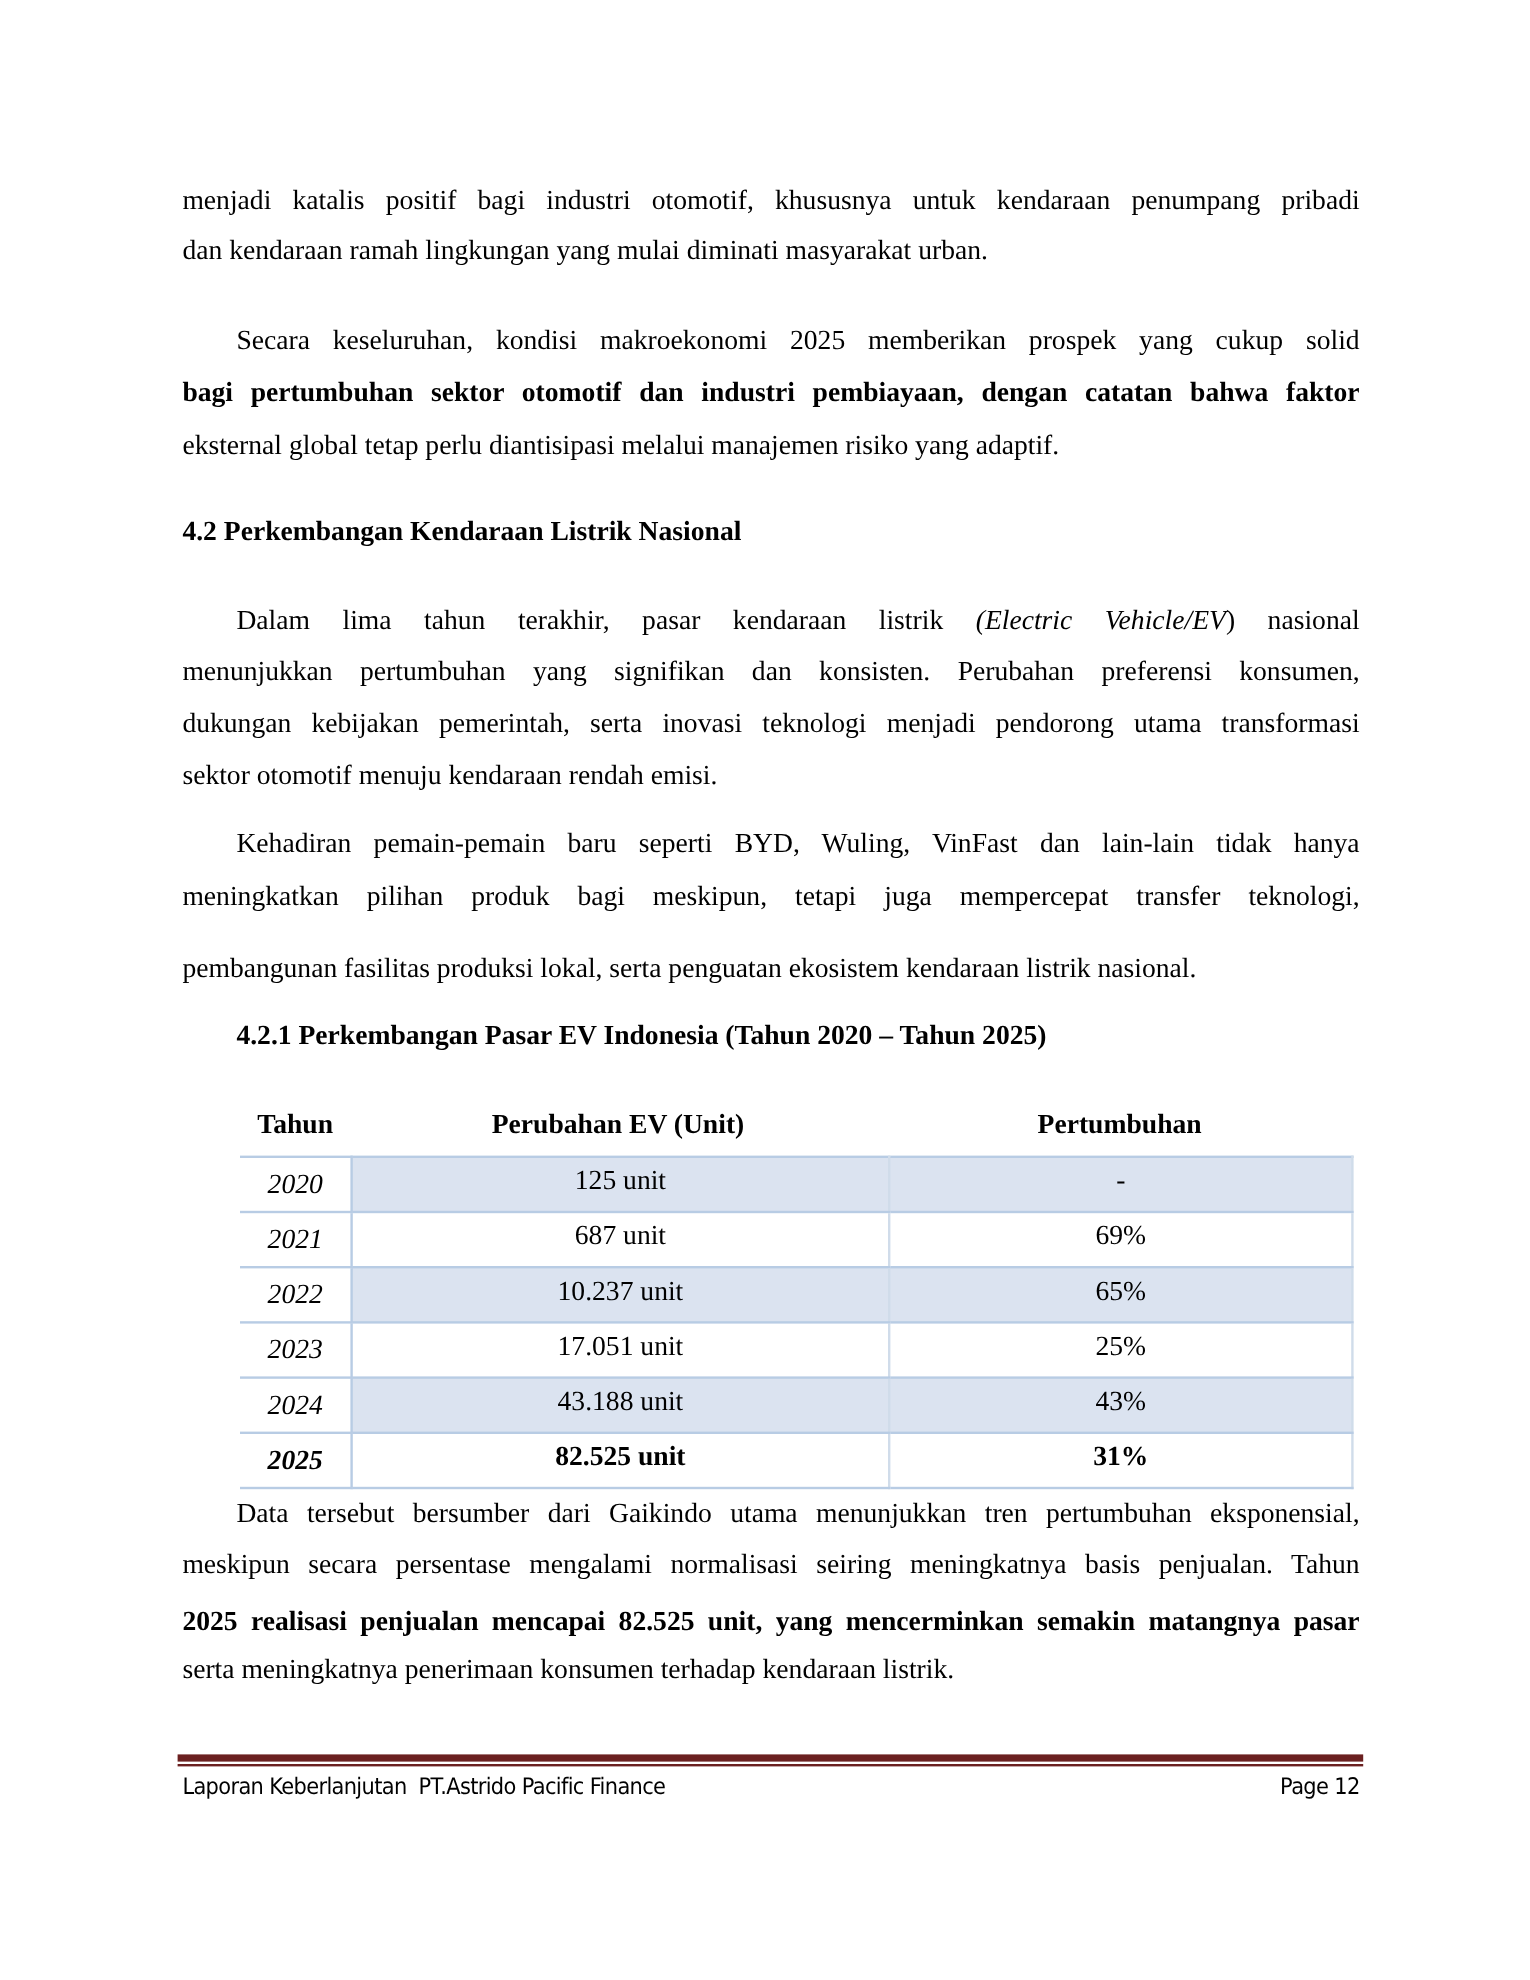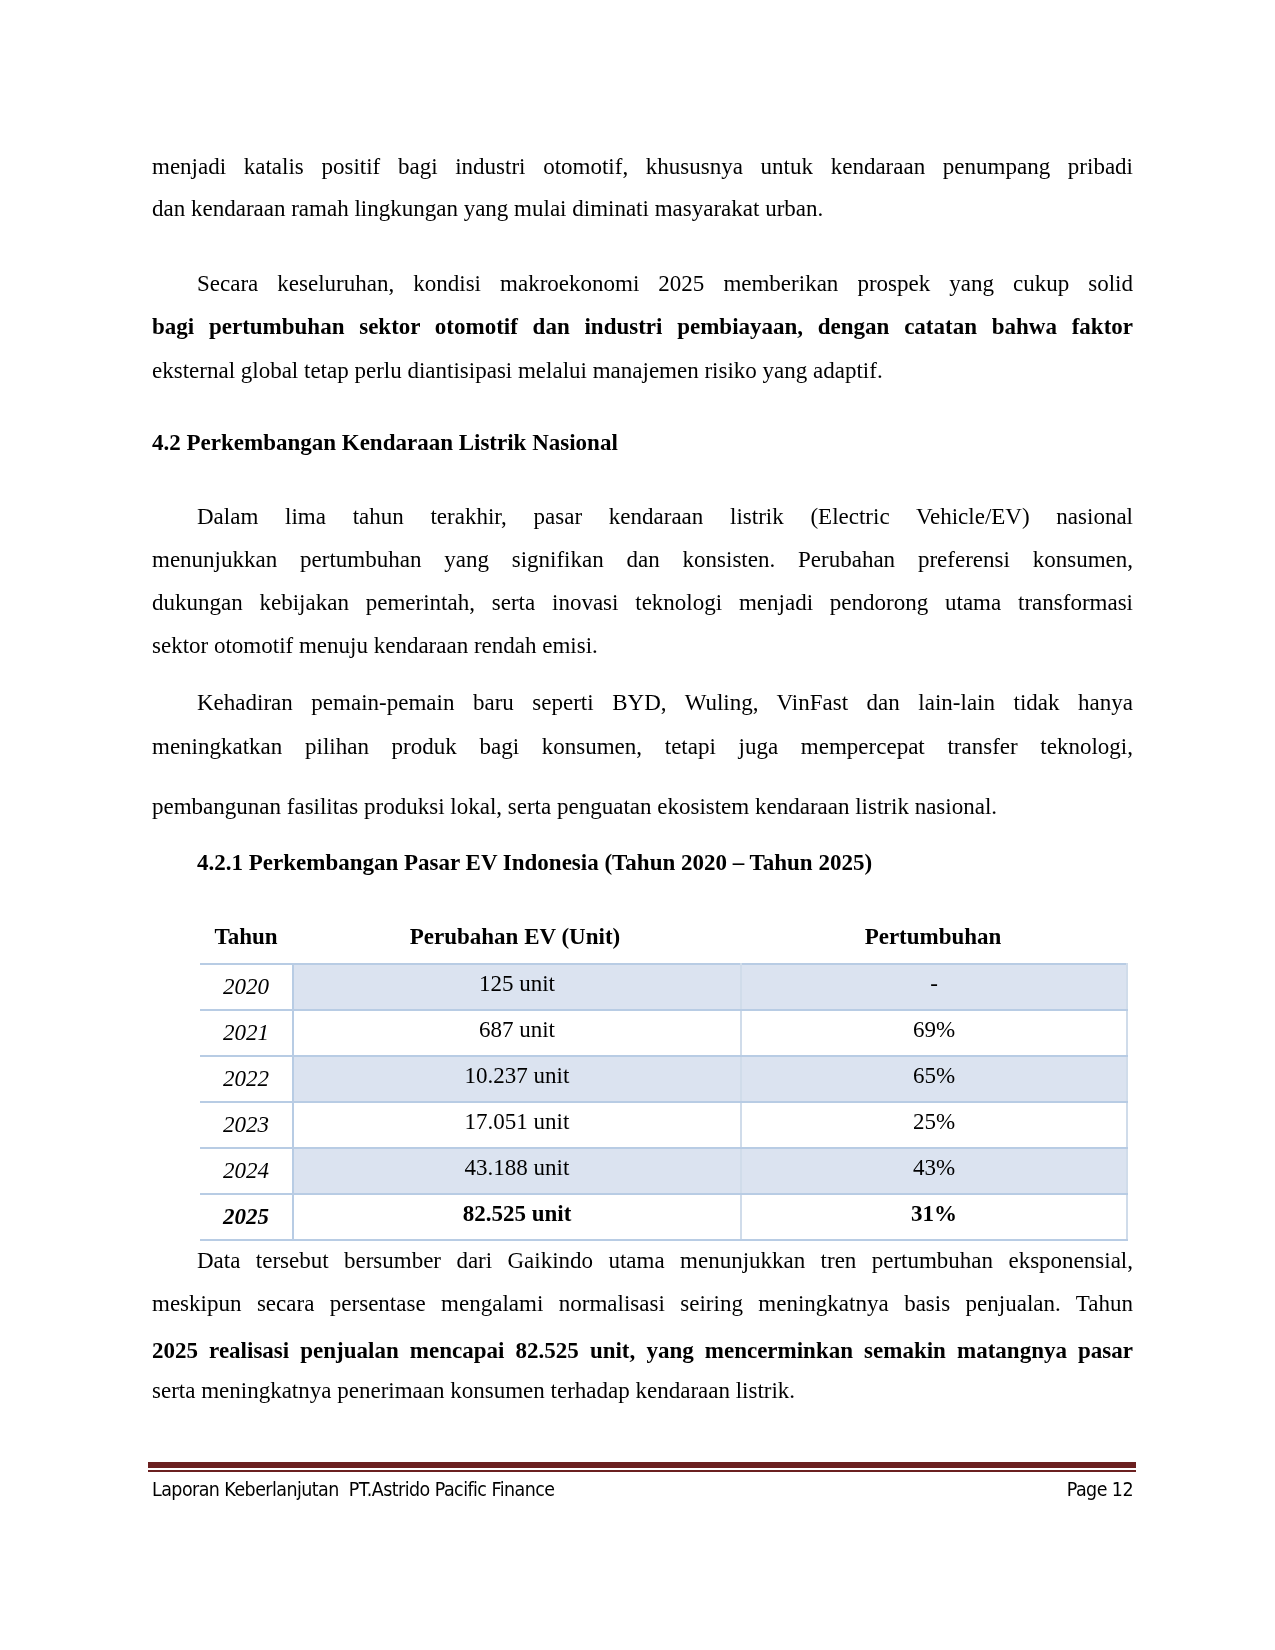--- a/index.html
+++ b/index.html
@@ -10,21 +10,21 @@
     font-family: "Liberation Serif", serif; font-size: 23px; line-height: 28px;
     white-space: nowrap;
   }
   .just { text-align: justify; text-align-last: justify; }
   .indent { padding-left: 45px; width: 936px; }
   .heading {
     position: absolute; left: 152px; font-family: "Liberation Serif", serif;
     font-weight: bold; font-size: 23px; line-height: 28px; white-space: nowrap;
   }
   .subheading { left: 197px; }
-  .ital { }
+  .ital { font-style: italic; }
 
   
   .tbl-header { position: absolute; top: 922px; left: 200px; width: 928px; height: 30px;
     font-family: "Liberation Serif", serif; font-weight: bold; font-size: 23px; }
   .tbl-header span { position: absolute; top: 0; line-height: 30px; text-align: center; }
   .tbl { position: absolute; left: 200px; top: 963px; width: 928px;
     border-collapse: collapse; font-family: "Liberation Serif", serif; font-size: 23px; }
   .tbl td { height: 44px; padding: 0; text-align: center; vertical-align: middle;
     border-top: 2px solid #b8cce4; border-bottom: 2px solid #b8cce4; }
   .tbl td.year { width: 92px; font-style: italic; border-right: 2px solid #b8cce4; background: #fff; }
@@ -57,21 +57,21 @@
   <div class="heading" style="top:429px;">4.2 Perkembangan Kendaraan Listrik Nasional</div>
 
   <div class="line just indent" style="top:503px;">
     <span>Dalam lima tahun terakhir, pasar kendaraan listrik </span><span class="ital">(Electric Vehicle/EV</span><span>) nasional</span>
   </div>
   <div class="line just" style="top:546px;">menunjukkan pertumbuhan yang signifikan dan konsisten. Perubahan preferensi konsumen,</div>
   <div class="line just" style="top:589px;">dukungan kebijakan pemerintah, serta inovasi teknologi menjadi pendorong utama transformasi</div>
   <div class="line" style="top:632px;">sektor otomotif menuju kendaraan rendah emisi.</div>
 
   <div class="line just indent" style="top:689px;">Kehadiran pemain-pemain baru seperti BYD, Wuling, VinFast dan lain-lain tidak hanya</div>
-  <div class="line just" style="top:733px;">meningkatkan pilihan produk bagi konsumen, tetapi juga mempercepat transfer teknologi,</div>
+  <div class="line just" style="top:733px;">meningkatkan pilihan produk bagi meskipun, tetapi juga mempercepat transfer teknologi,</div>
   <div class="line" style="top:793px;">pembangunan fasilitas produksi lokal, serta penguatan ekosistem kendaraan listrik nasional.</div>
 
   <div class="heading subheading" style="top:849px;">4.2.1 Perkembangan Pasar EV Indonesia (Tahun 2020 – Tahun 2025)</div>
 
   <div class="tbl-header">
     <span style="left:0; width:92px;">Tahun</span>
     <span style="left:92px; width:446px;">Perubahan EV (Unit)</span>
     <span style="left:538px; width:390px;">Pertumbuhan</span>
   </div>
 

